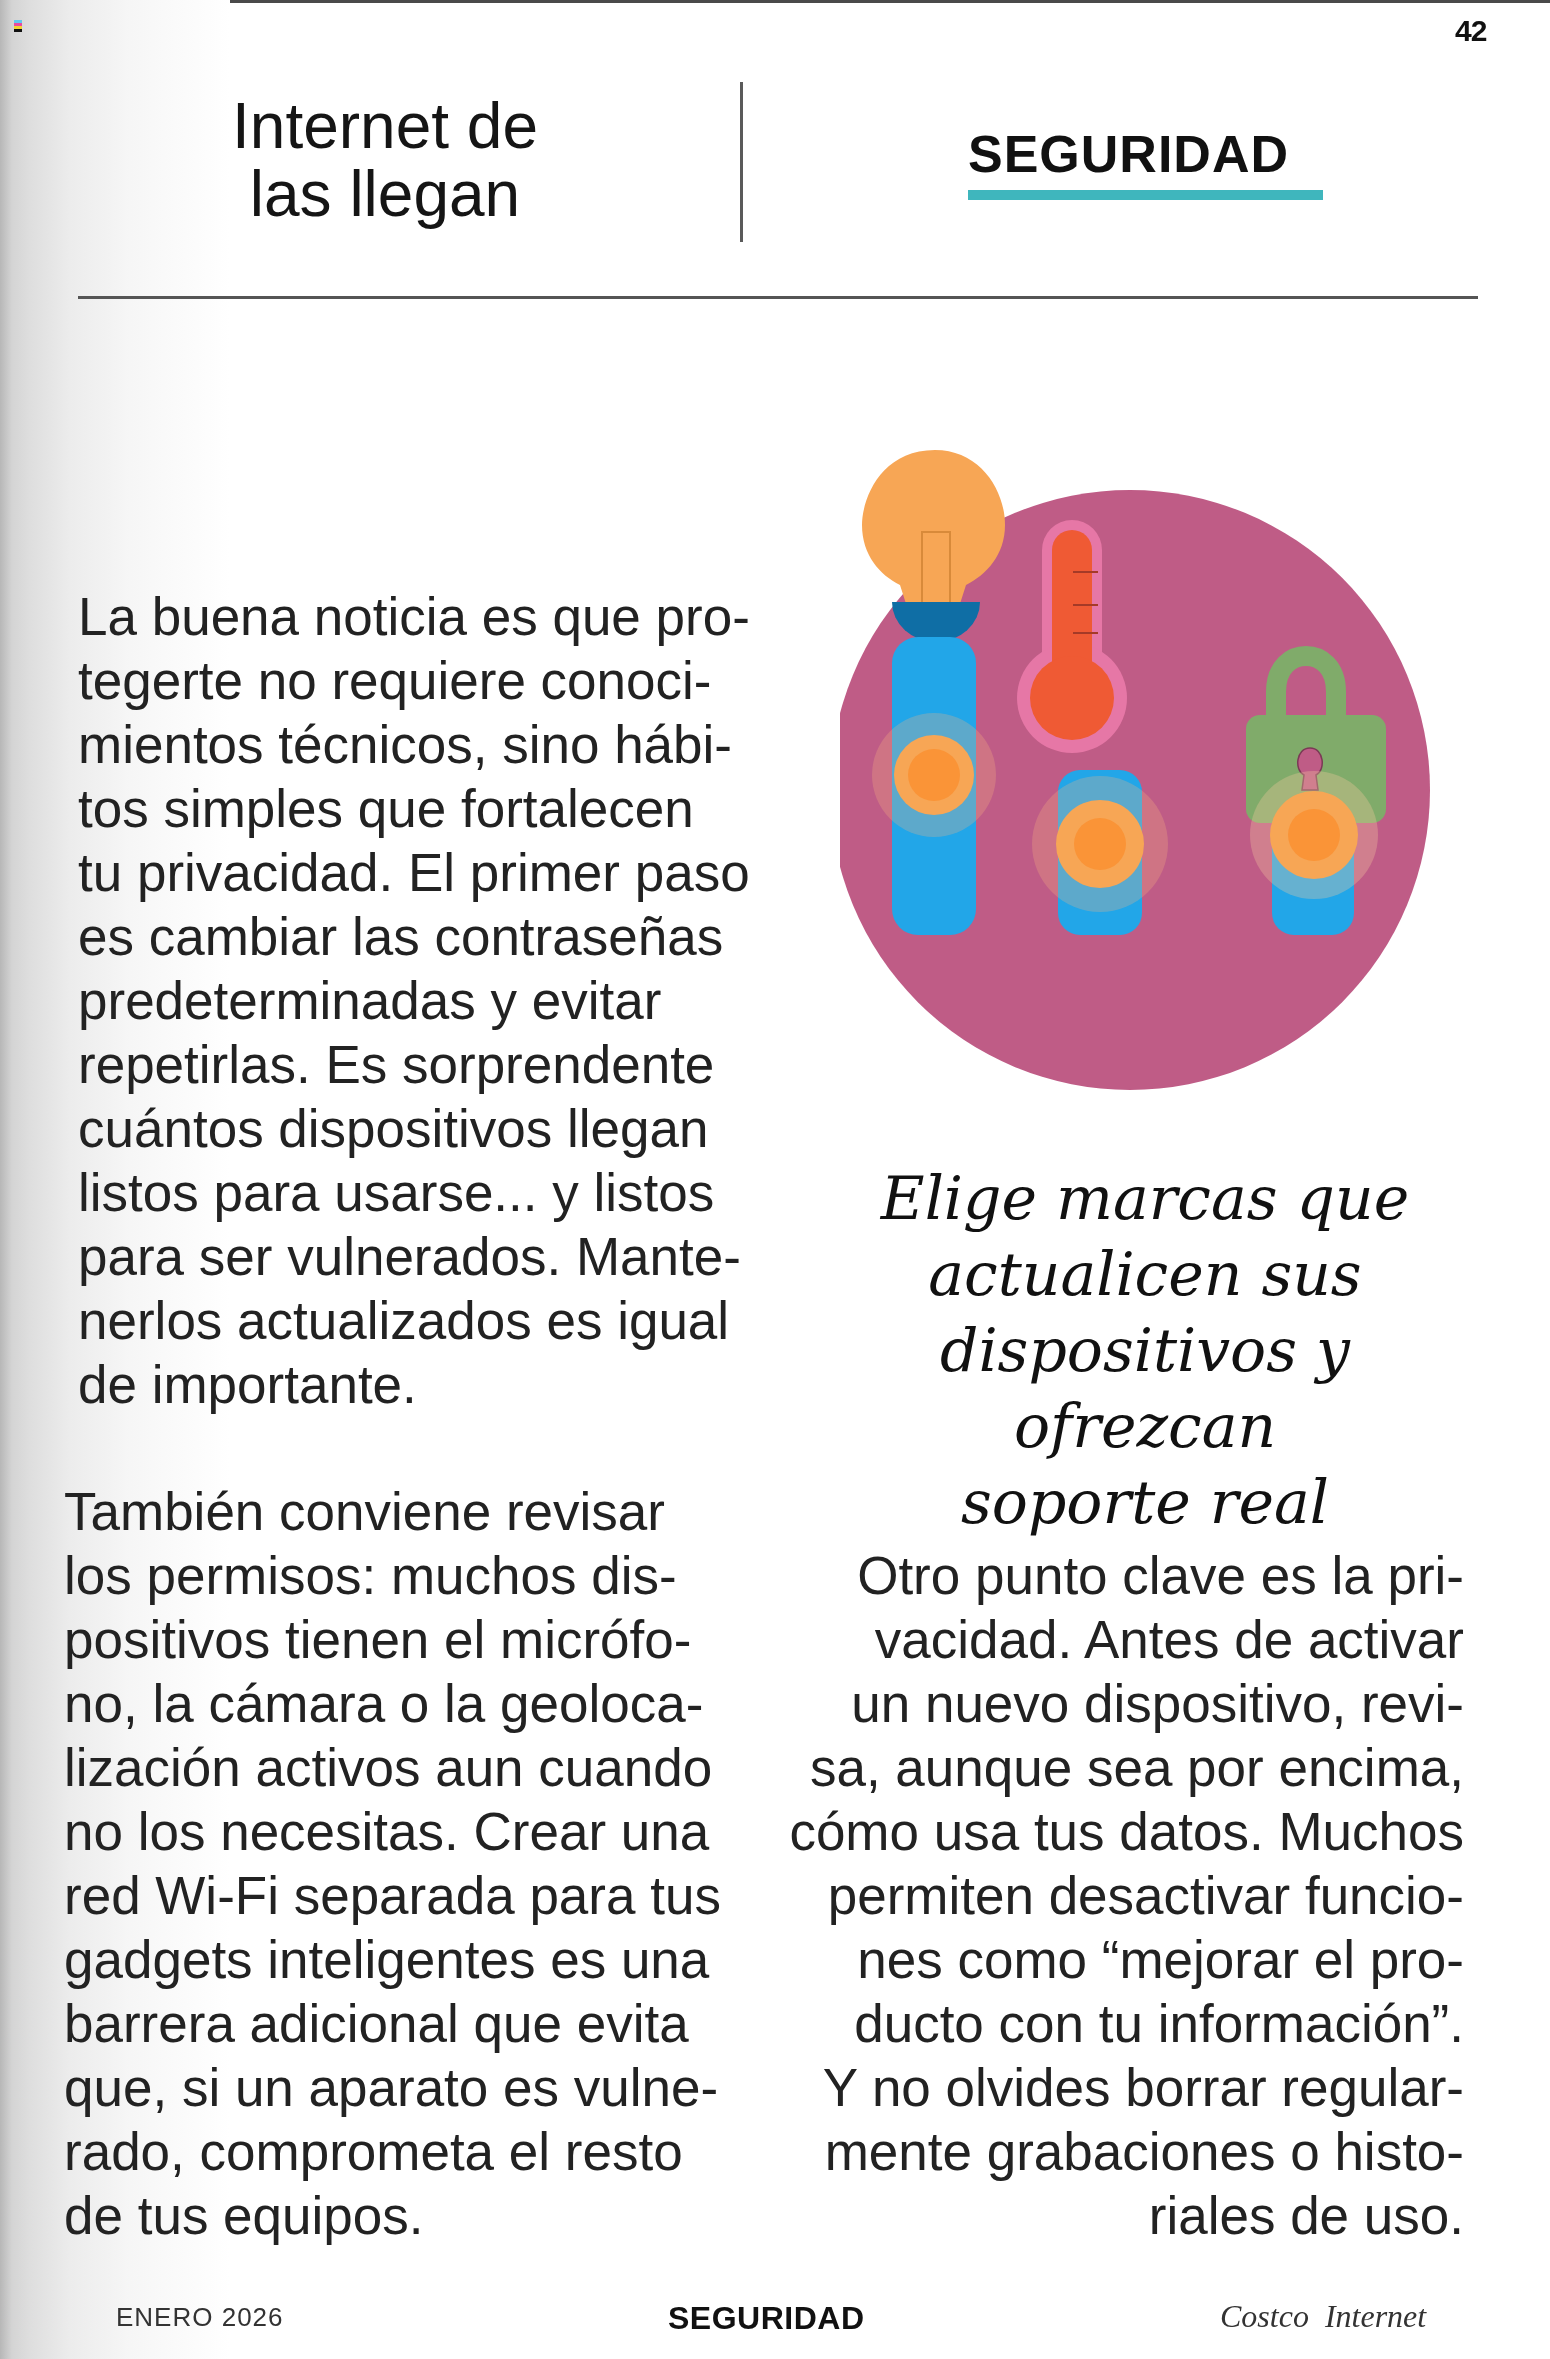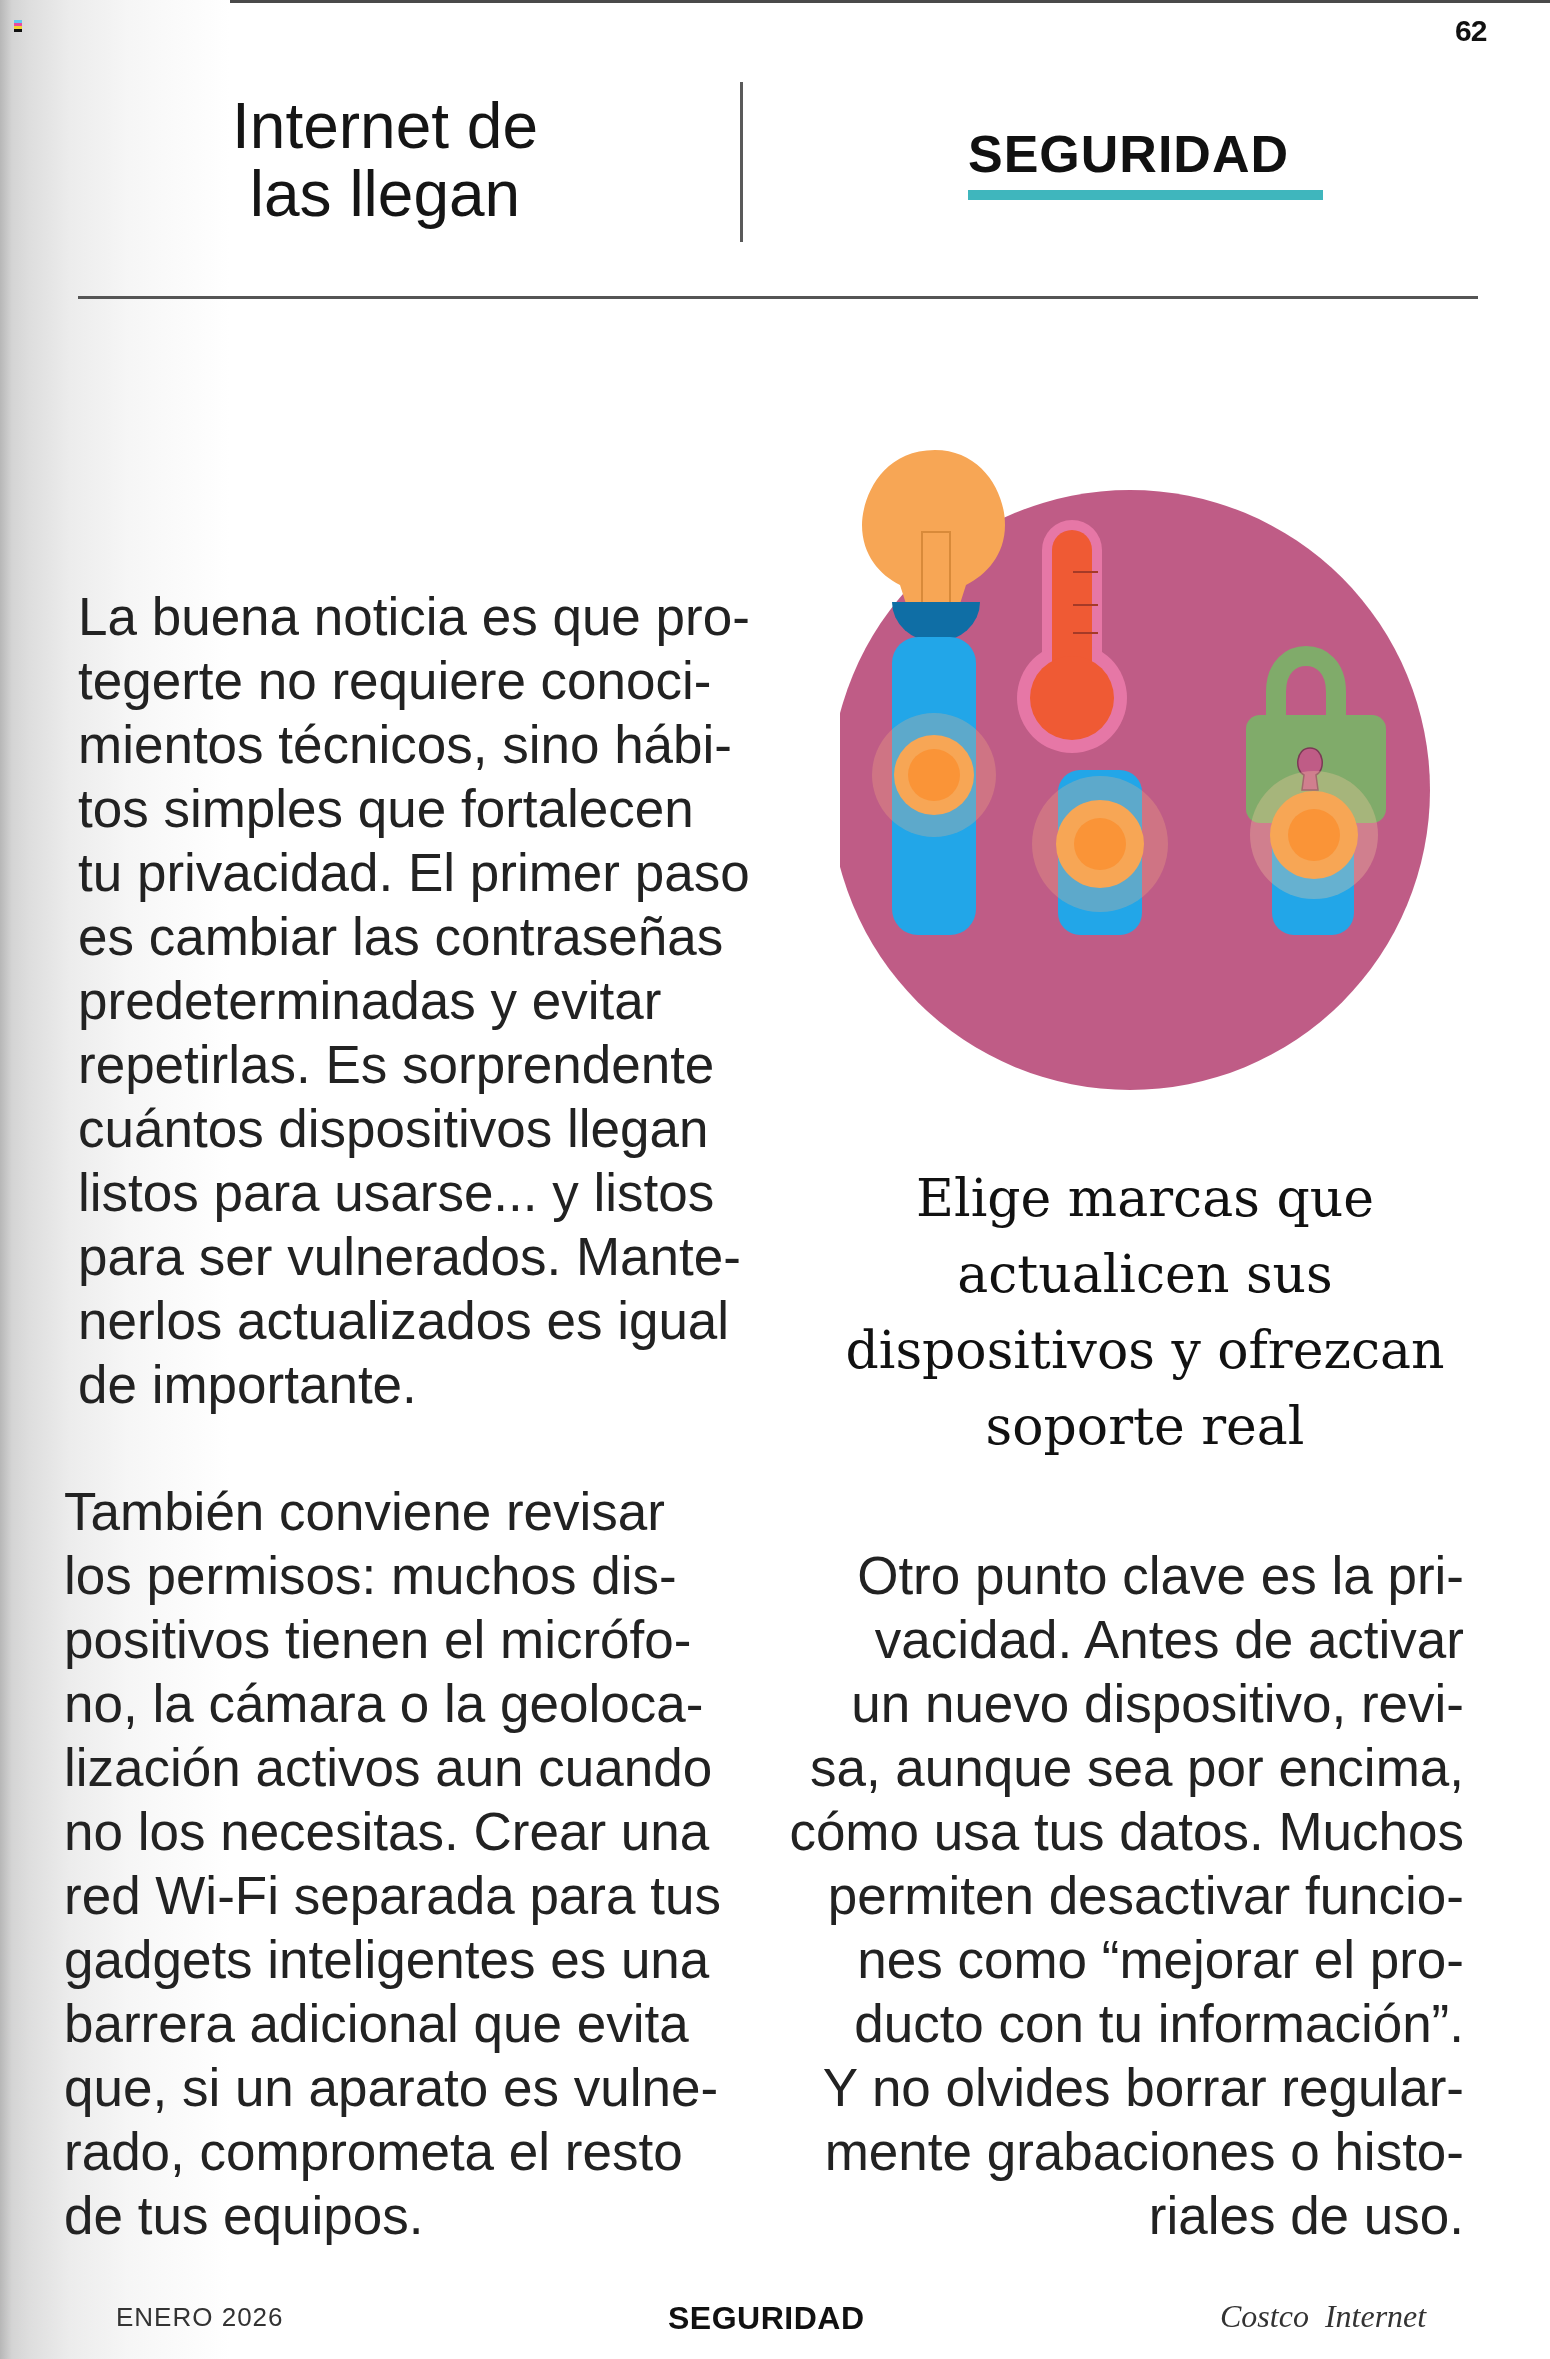--- a/index.html
+++ b/index.html
@@ -24,41 +24,41 @@
 
     .body-text { position: absolute; font-size: 53px; line-height: 64px; color: #222; white-space: pre-line; }
     .p1 { left: 78px; top: 585px; width: 690px; }
     .p2 { left: 64px; top: 1480px; width: 700px; }
     .p3 { left: 764px; top: 1544px; width: 700px; text-align: right; }
 
     .illustration { position: absolute; left: 840px; top: 430px; width: 600px; height: 660px; }
 
     .pull-quote {
       position: absolute; left: 830px; top: 1160px; width: 630px;
-      text-align: center; font-family: "DejaVu Serif", serif; 
-      font-size: 52px; line-height: 76px; color: #111; white-space: pre-line;
+      text-align: center; font-family: "DejaVu Serif", serif; font-style: italic;
+      font-size: 60px; line-height: 76px; color: #111; white-space: pre-line;
     }
 
     .footer-date { position: absolute; left: 116px; top: 2302px; font-size: 26px; color: #333; letter-spacing: 1px; }
     .footer-section { position: absolute; left: 668px; top: 2300px; font-size: 32px; font-weight: bold; color: #111; letter-spacing: 0.5px; }
     .footer-brand { position: absolute; left: 1220px; top: 2298px; font-family: "Liberation Serif", serif; font-style: italic; font-size: 32px; color: #333; }
   </style>
 </head>
 <body>
 
 <div class="top-bar"></div>
 <div class="spine"></div>
 <div class="color-marks">
   <span style="background:#5fc8f0"></span>
   <span style="background:#e84aa0"></span>
   <span style="background:#f2d533"></span>
   <span style="background:#111"></span>
 </div>
 
-<div class="page-number">62</div>
+<div class="page-number">42</div>
 
 <div class="header-left" style="white-space: pre-line;">Internet de
 las llegan</div>
 <div class="header-divider"></div>
 <div class="section-title">SEGURIDAD</div>
 <div class="section-underline"></div>
 <div class="header-rule"></div>
 
 <div class="body-text p1">La buena noticia es que pro-
 tegerte no requiere conoci-

